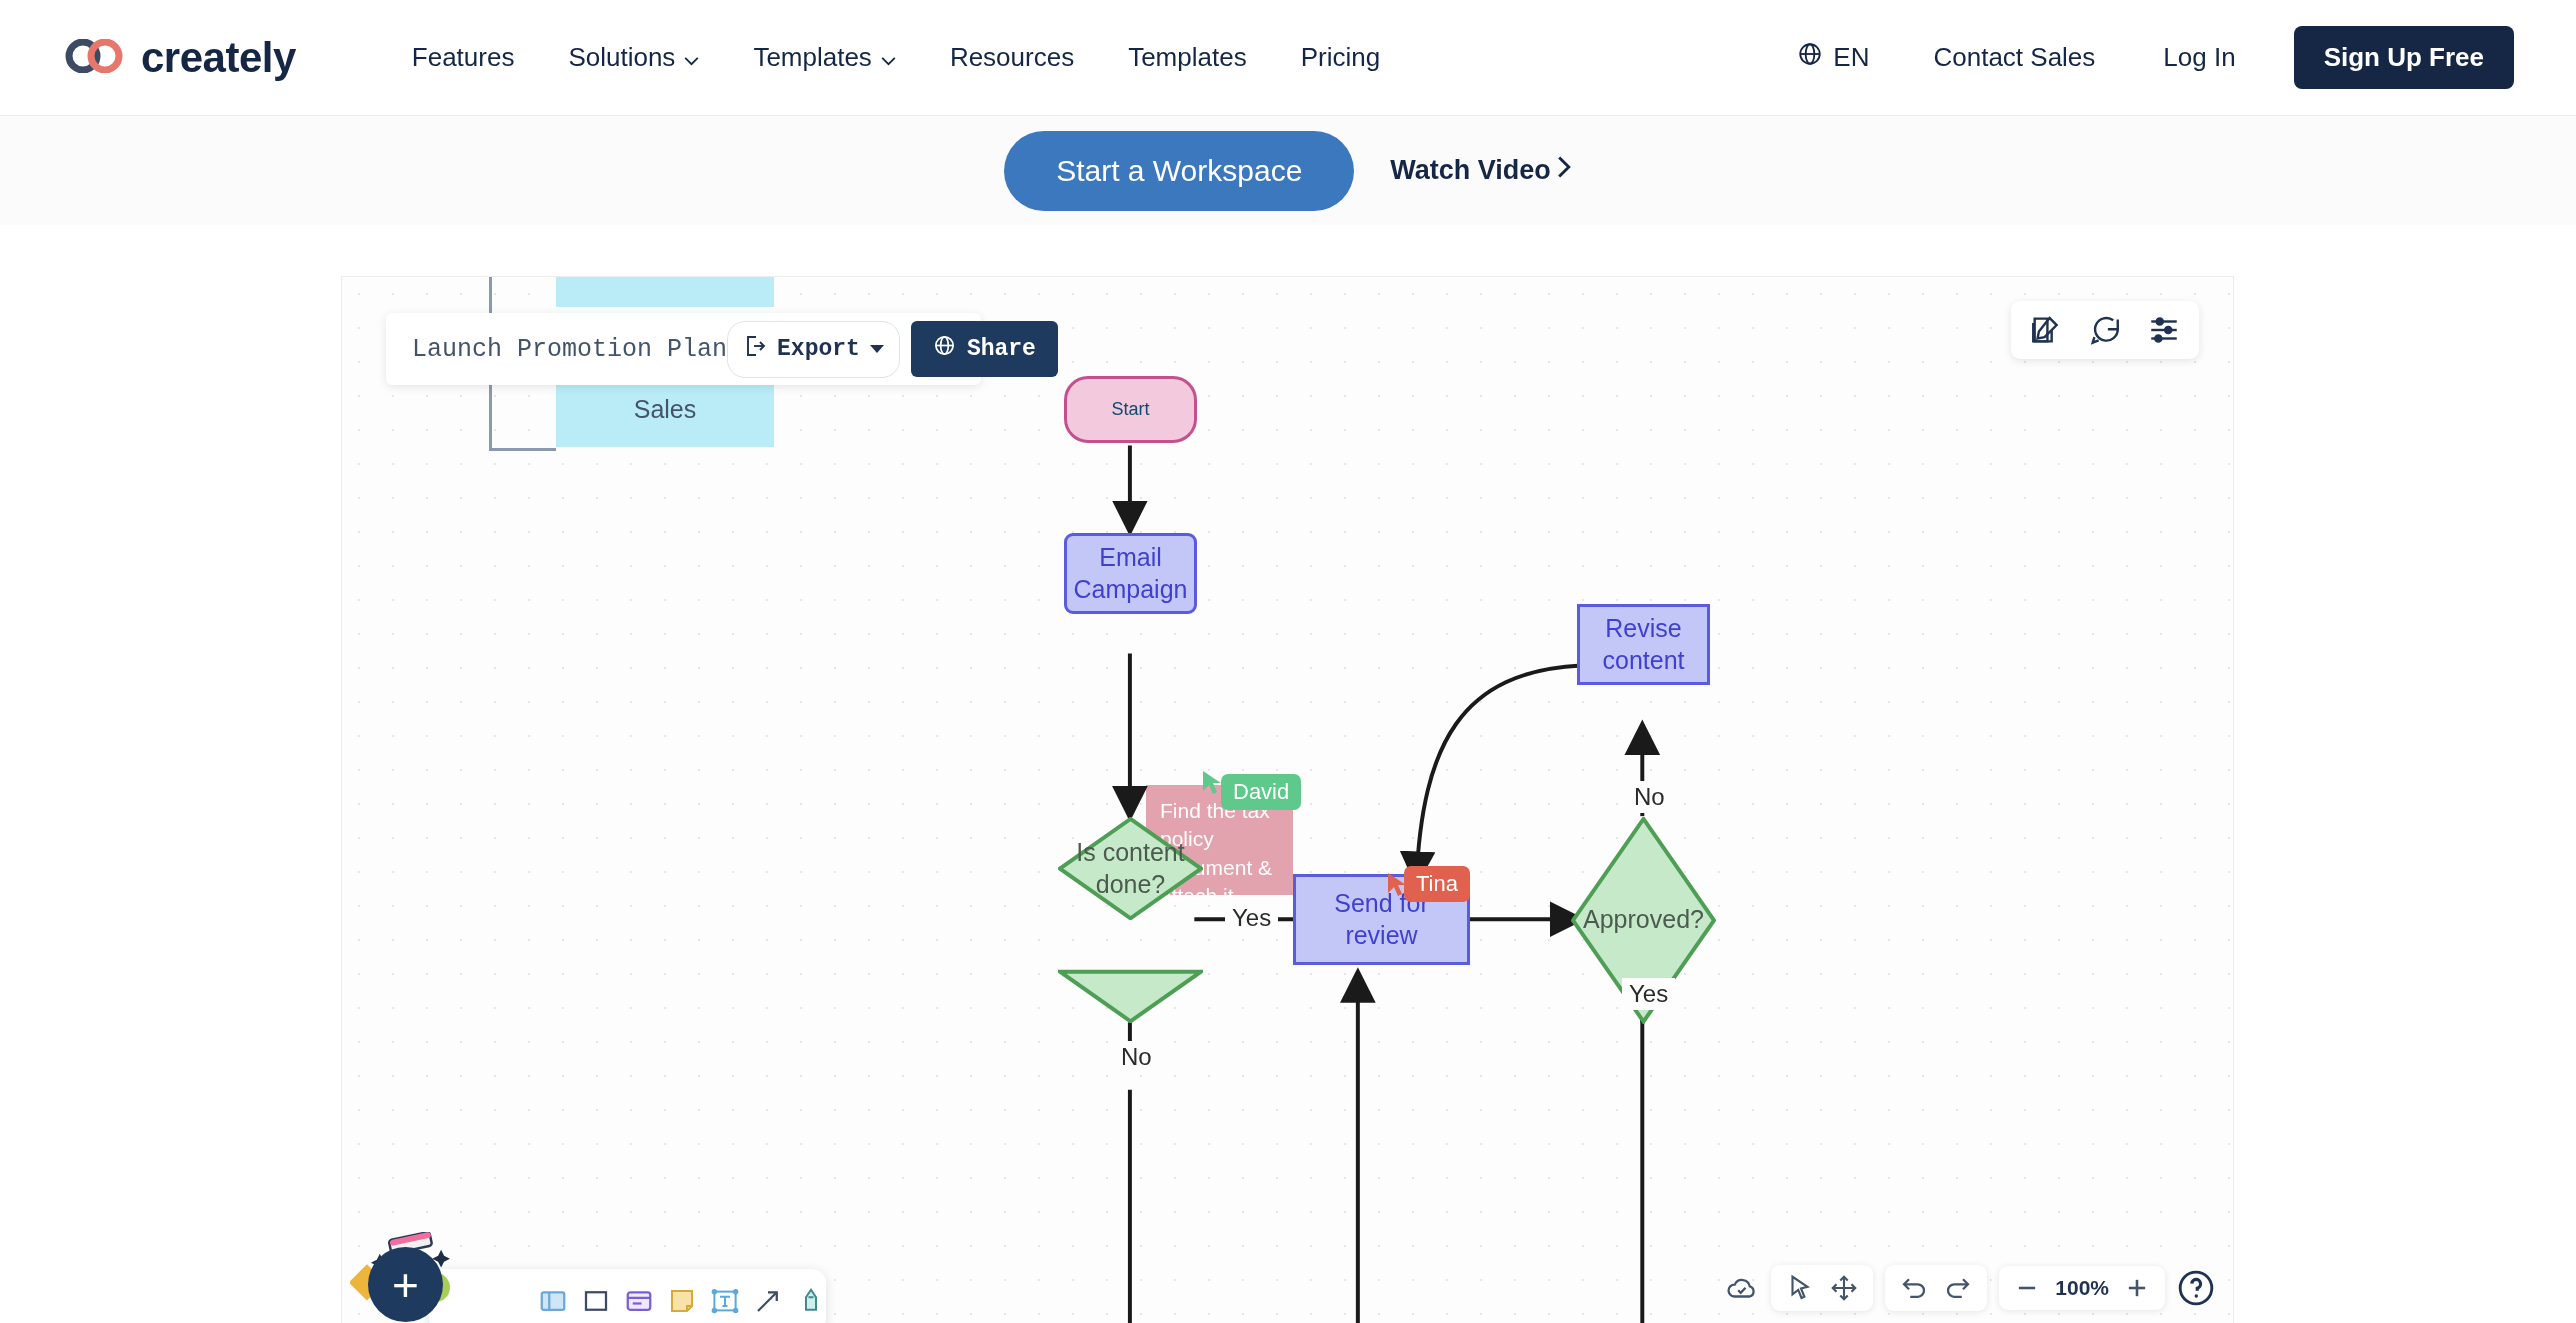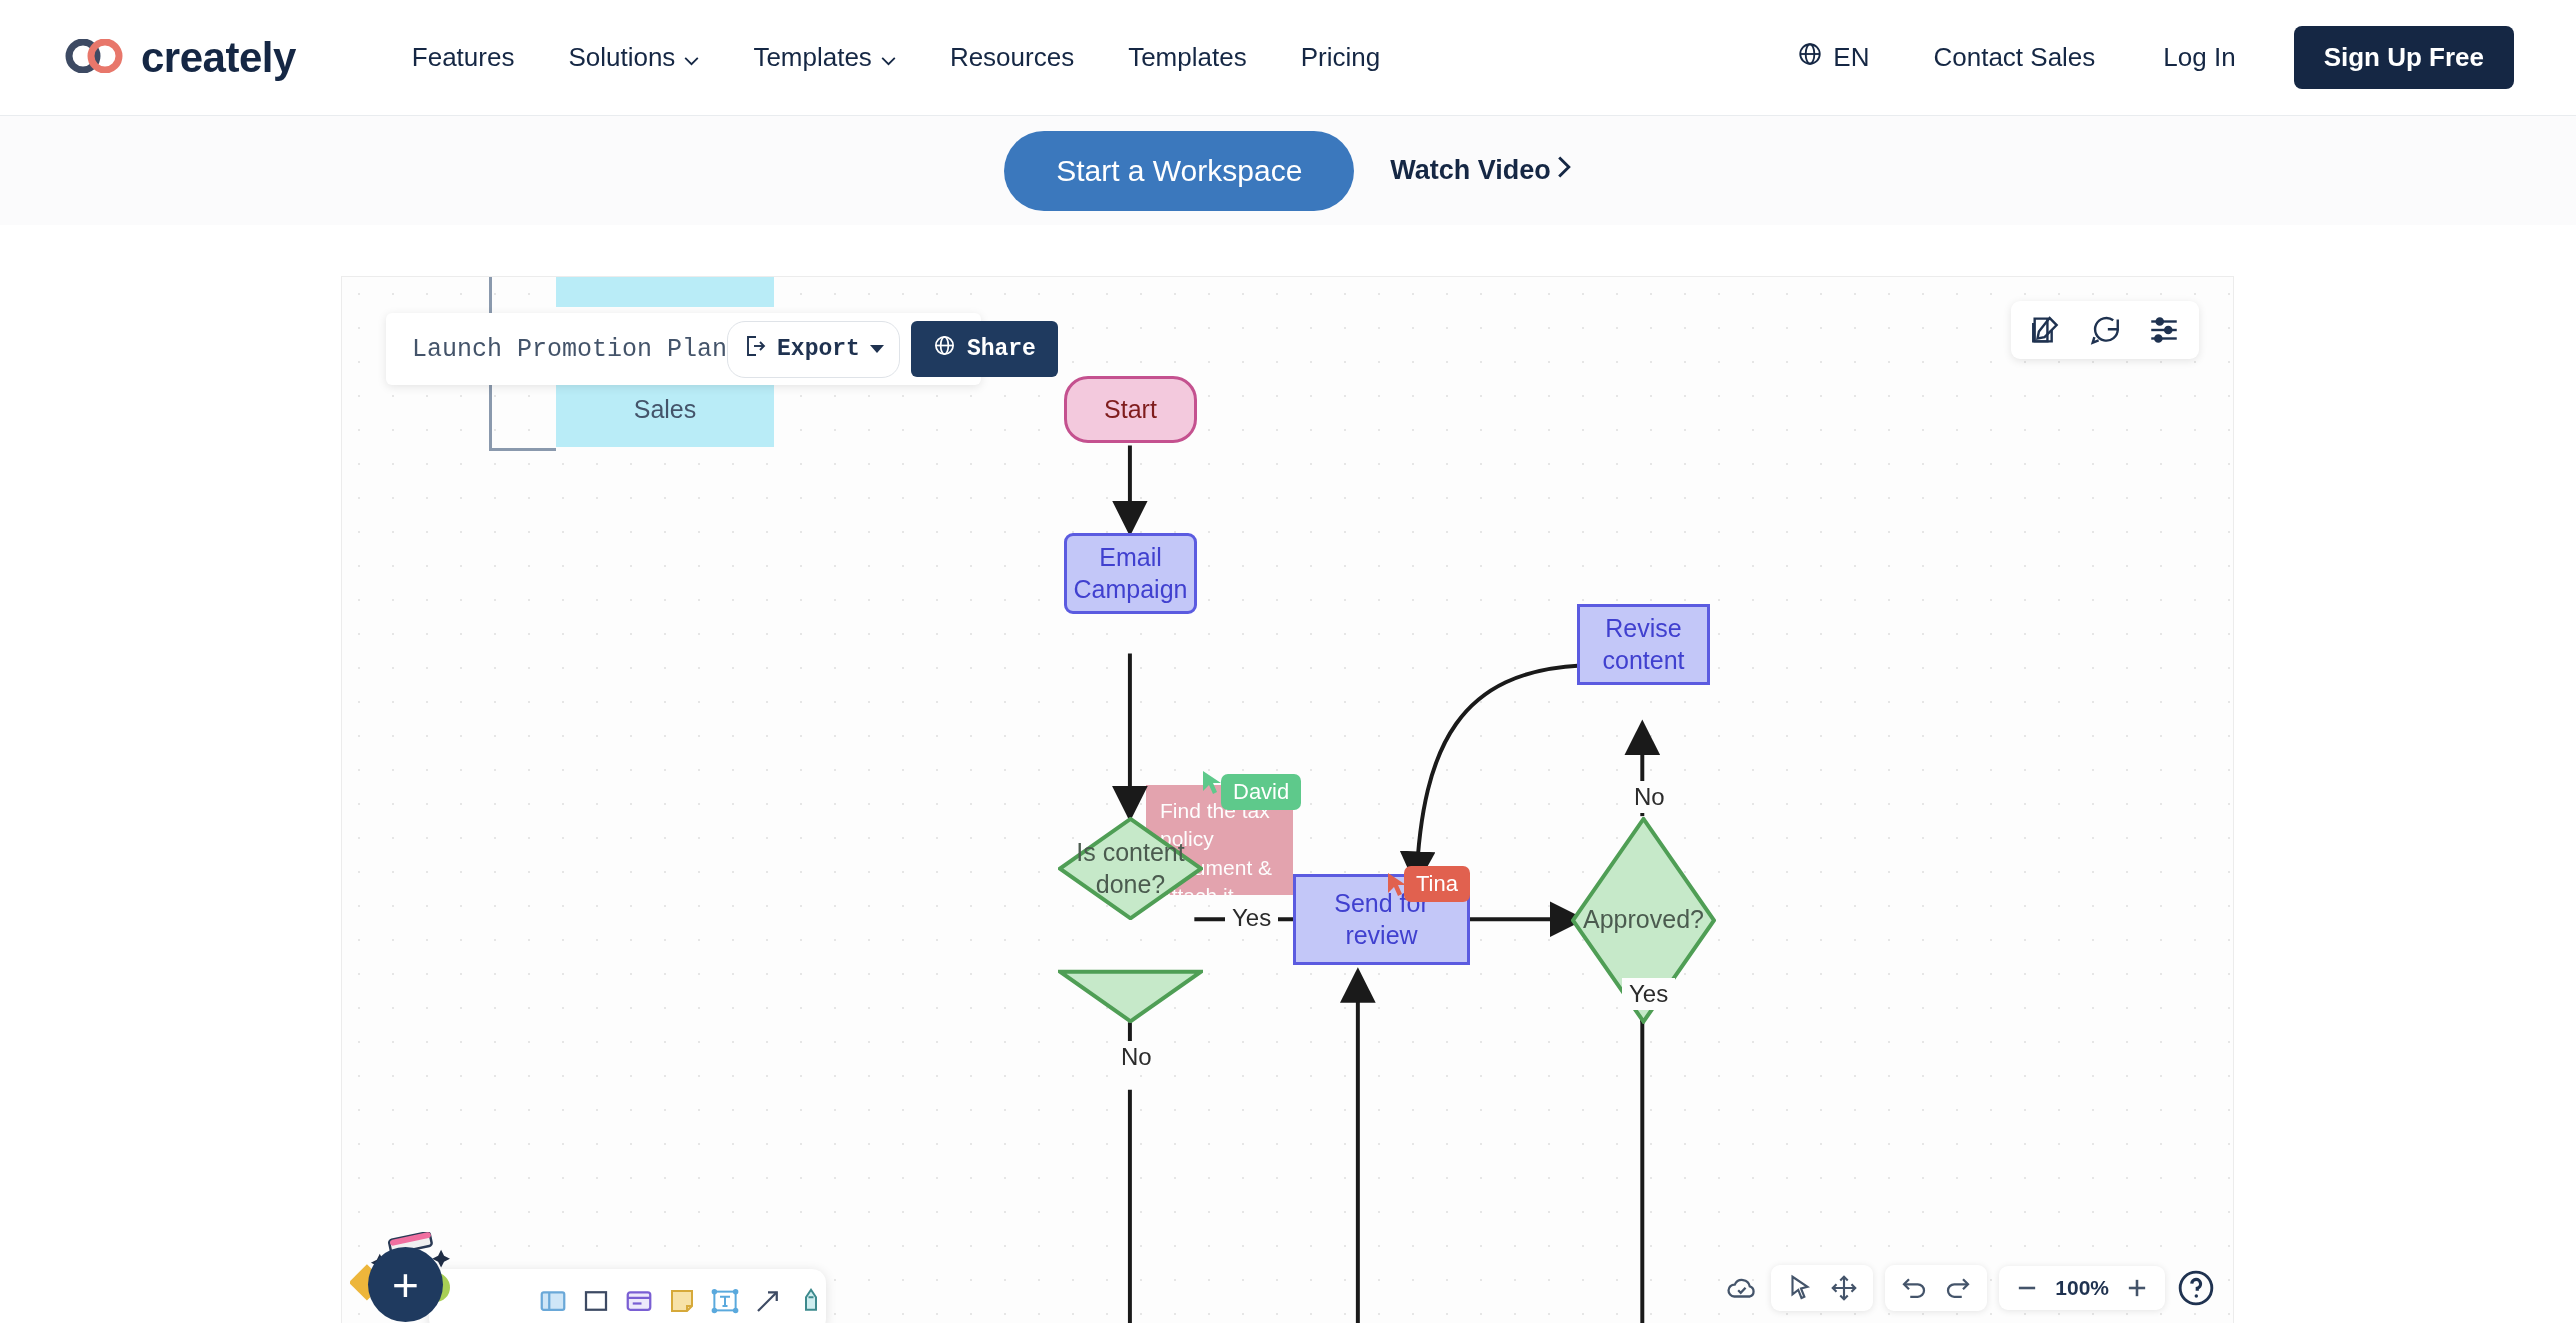--- a/index.html
+++ b/index.html
@@ -205,21 +205,21 @@
     position: absolute;
     display: flex; align-items: center; justify-content: center;
     text-align: center; line-height: 1.25;
   }
   .node-process {
     background: #c3c7f8; border: 3px solid #5b5be0;
     color: #4040cf; font-size: 25px;
   }
   .node-start {
     background: #f3c9dd; border: 3px solid #c4518f;
-    color: #7f1d1d; font-size: 25px; border-radius: 24px;
+    color: #0c4a6e; font-size: 18px; border-radius: 24px;
   }
   .diamond-wrap { position: absolute; }
   .diamond-wrap svg { position: absolute; inset: 0; }
   .diamond-wrap .dtxt {
     position: absolute; inset: 0;
     display: flex; align-items: center; justify-content: center;
     text-align: center; font-size: 25px; color: #4b5b4f; line-height: 1.25;
   }
   .edge-label {
     position: absolute; font-size: 24px; color: #2b2b2b;

